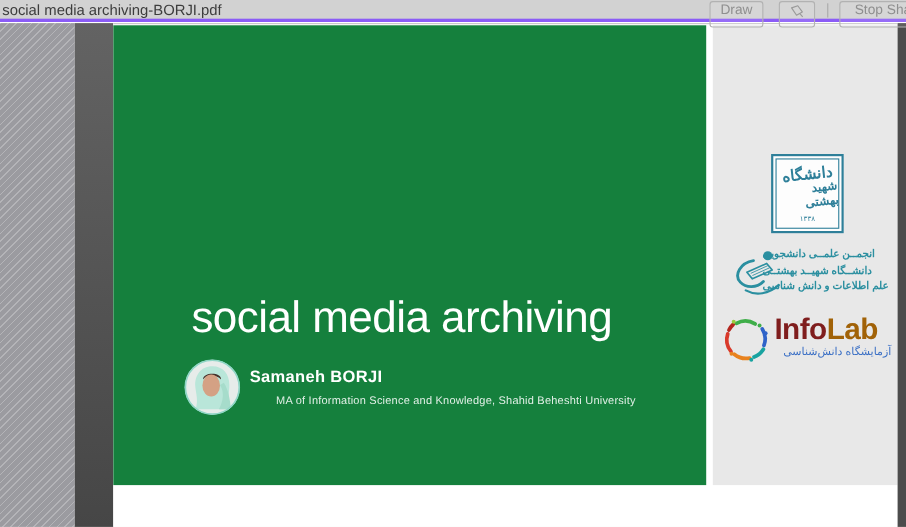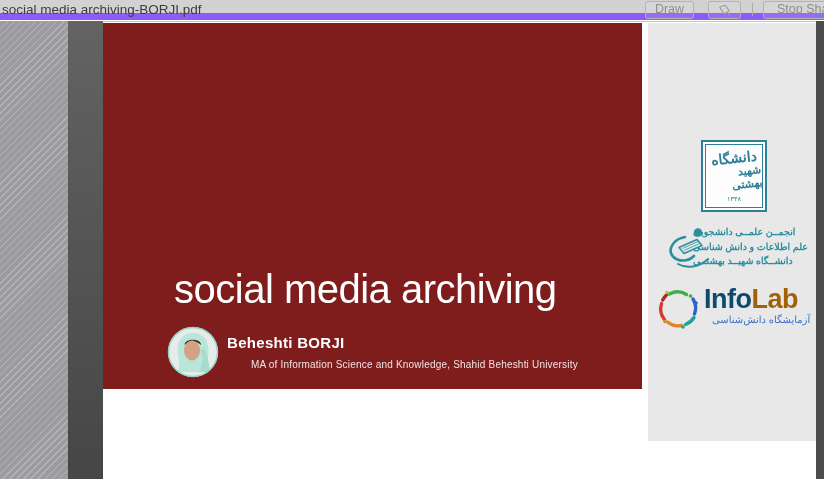--- a/index.html
+++ b/index.html
@@ -1,23 +1,23 @@
 <!DOCTYPE html>
 <html><head>
 <meta charset="utf-8">
 <style>
   * { margin:0; padding:0; box-sizing:border-box; }
   html,body { width:824px; height:479px; overflow:hidden; }
   body { position:relative; font-family:"Liberation Sans", sans-serif; background:#ffffff; }
 
   
   .titlebar { position:absolute; left:0; top:0; width:824px; height:20px;
-              background:#d2d2d2; border-bottom:7px solid #8b5cf6; z-index:20; }
+              background:#d2d2d2; border-bottom:3px solid #8b5cf6; z-index:20; }
   .filename { position:absolute; left:2px; top:2px; font-size:13.5px; color:#3d3d3d; }
-  .tb-btn { position:absolute; top:1px; height:18px; border:1px solid #b2b2b2; border-radius:3px;
+  .tb-btn { position:absolute; top:1px; height:24px; border:1px solid #b2b2b2; border-radius:3px;
             color:#8f8f8f; font-size:12.5px; line-height:15px; text-align:center;
             background:rgba(255,255,255,0.10); cursor:default; }
   .btn-draw { left:645px; width:49px; }
   .btn-pen  { left:708px; width:33px; }
   .btn-pen svg { margin-top:1px; }
   .tb-divider { position:absolute; left:752px; top:3px; width:1px; height:13px; background:#aaaaaa; }
   .btn-stop { left:763px; width:100px; text-align:left; padding-left:13px; }
 
   
   .viewer { position:absolute; left:0; top:21px; width:824px; height:458px; }
@@ -25,21 +25,21 @@
            background-color:#9b9ba0;
            background-image:repeating-linear-gradient(135deg, rgba(255,255,255,0.25) 0 1px, rgba(255,255,255,0) 1px 5px); }
   .darkstrip { position:absolute; left:68px; top:0; width:35px; height:458px;
                background:linear-gradient(#636363, #464646); }
   .scrollbar { position:absolute; left:816px; top:0; width:8px; height:458px; background:#4c4c4c; }
 
   .page { position:absolute; left:103px; top:0; width:713px; height:458px; background:#ffffff;
           border-top:1px solid #c4c4c4; }
 
   
-  .green { position:absolute; left:0; top:1px; width:539px; height:366px; background:#7f1d1d; }
+  .green { position:absolute; left:0; top:1px; width:539px; height:418px; background:#15803d; }
   .slide-title { position:absolute; left:71px; top:244px; font-size:40px; font-weight:400;
                  letter-spacing:-0.5px; color:#ffffff; white-space:nowrap; }
   .avatar { position:absolute; left:64px; top:303px; width:52px; height:52px; }
   .author-name { position:absolute; left:124px; top:311px; font-size:15px; font-weight:bold;
                  color:#ffffff; letter-spacing:0.3px; }
   .author-affil { position:absolute; left:108px; top:336px; font-size:10px;
                   color:rgba(255,255,255,0.88); letter-spacing:0.2px; white-space:nowrap;padding-left:40px; }
 
   
   .gray-panel { position:absolute; left:545px; top:1px; width:168px; height:418px; background:#e8e8e8; }
@@ -52,21 +52,21 @@
   .seal-line2 { font-size:11px; font-weight:bold; color:#2e7f99; line-height:13px; transform:rotate(-6deg); }
   .seal-year  { font-size:6.5px; color:#2e7f99; margin-top:3px; letter-spacing:1px; }
 
   .assoc-icon { position:absolute; left:17px; top:202px; }
   .assoc-text { position:absolute; right:8px; top:202px; text-align:left; direction:rtl;
                 color:#2b8fa0; font-size:9.5px; font-weight:bold; line-height:14.5px; white-space:nowrap; }
 
   .infolab-ring { position:absolute; left:8px; top:263px; }
   .infolab-word { position:absolute; left:56px; top:261px; font-size:27px; font-weight:600;
                   letter-spacing:-0.5px; white-space:nowrap; }
-  .infolab-info { color:#0c4a6e;margin-top:16px; }
+  .infolab-info { color:#7f1d1d;margin-top:16px; }
   .infolab-lab  { color:#a16207; }
   .infolab-sub  { position:absolute; left:64px; top:291px; font-size:10px; font-weight:normal;
                   color:#3a6fc5; direction:rtl; white-space:nowrap; }
 </style>
 </head>
 <body>
 
 <div class="titlebar">
   <span class="filename">social media archiving-BORJI.pdf</span>
 
@@ -107,21 +107,21 @@
           <g clip-path="url(#avclip)">
             <path d="M26 7 C15 7 10 16 10.5 25 C11 32 13.5 37 11 46 L42 46 C39.5 37 41.5 32 41.5 24 C41.5 14 36 7 26 7 Z" fill="#b9e6d9"></path>
             <path d="M17.5 19 C17.5 12 34.5 12 34 19 C30 14.5 21 14.5 17.5 19 Z" fill="#46332c"></path>
             <ellipse cx="25" cy="24.5" rx="8" ry="10" fill="#d4a184"></ellipse>
             <path d="M33 24 C37.5 31 35.5 39.5 32 46 L43 46 C42 36.5 40.5 28 36.5 22 Z" fill="#a6dccb"></path>
           </g>
           <circle cx="26" cy="26" r="24.5" fill="none" stroke="#8fd6c6" stroke-width="1.5"></circle>
         </svg>
       </div>
 
-      <div class="author-name">Beheshti BORJI</div>
+      <div class="author-name">Samaneh BORJI</div>
       <div class="author-affil">MA of Information Science and Knowledge, Shahid Beheshti University</div>
     </div>
 
     <div class="gray-panel">
 
       <div class="seal">
         <div class="seal-inner">
           <div class="seal-line1">دانشگاه</div>
           <div class="seal-line2">شهید بهشتی</div>
           <div class="seal-year">۱۳۳۸</div>
@@ -132,22 +132,22 @@
         <svg width="48" height="46" viewBox="0 0 48 46" fill="none" stroke="#2b8fa0">
           <circle cx="33" cy="7.5" r="4.2" fill="#2b8fa0" stroke="none"></circle>
           <path d="M20 12 C8 14 2 25 8 31.5 C13 37 23 37 29 31" stroke-width="2.6" stroke-linecap="round"></path>
           <path d="M14 22.5 L32 14.5 L37 20.5 L19 28.5 Z" stroke-width="1.5" stroke-linejoin="round"></path>
           <path d="M17.5 23.5 L33 16.5 M19 25.5 L34.5 18.5" stroke-width="0.8"></path>
           <path d="M13 39 C22 44 34 42.5 43 34" stroke-width="2" stroke-linecap="round"></path>
         </svg>
       </div>
       <div class="assoc-text">
         <div>انجمــن علمــی دانشجویی</div>
+        <div>دانشــگاه شهیــد بهشتــی</div>
         <div>علم اطلاعات و دانش شناسی</div>
-        <div>دانشــگاه شهیــد بهشتــی</div>
       </div>
 
       <div class="infolab-ring">
         <svg width="45" height="45" viewBox="0 0 45 45" fill="none" stroke-linecap="round">
           <path d="M37 13 A 17 17 0 0 1 38.5 28" stroke="#2f63c9" stroke-width="3.4"></path>
           <path d="M13.5 8 A 17 17 0 0 1 30.5 8.5" stroke="#3fae49" stroke-width="3.4"></path>
           <path d="M38 31.5 A 17 17 0 0 1 29.5 38.5" stroke="#18a3a0" stroke-width="3.4"></path>
           <path d="M25.5 39.5 A 17 17 0 0 1 11.5 36" stroke="#e8821e" stroke-width="3.4"></path>
           <path d="M8.5 33.5 A 17 17 0 0 1 5.6 17.5" stroke="#d93a2b" stroke-width="3.4"></path>
           <path d="M6.7 14 A 17 17 0 0 1 10.5 9" stroke="#b3261e" stroke-width="3.4"></path>

